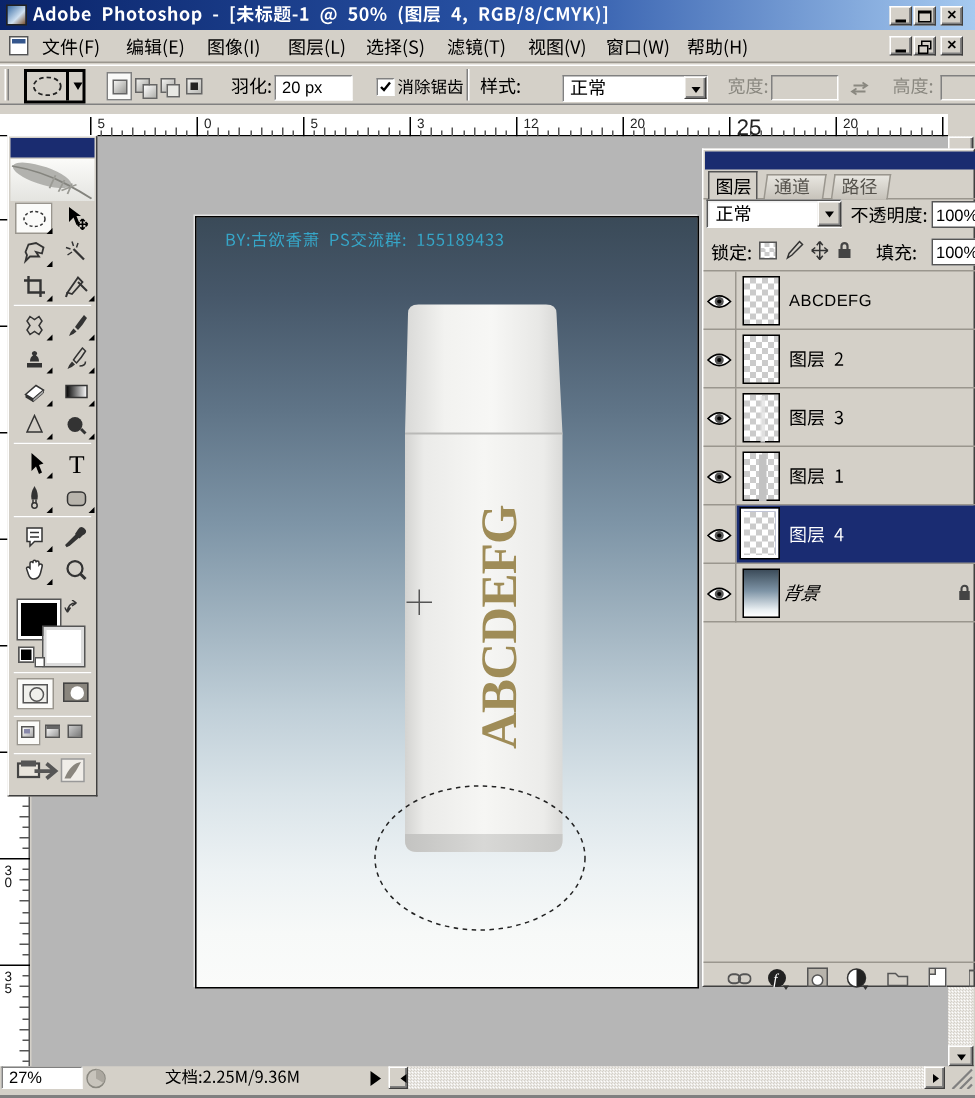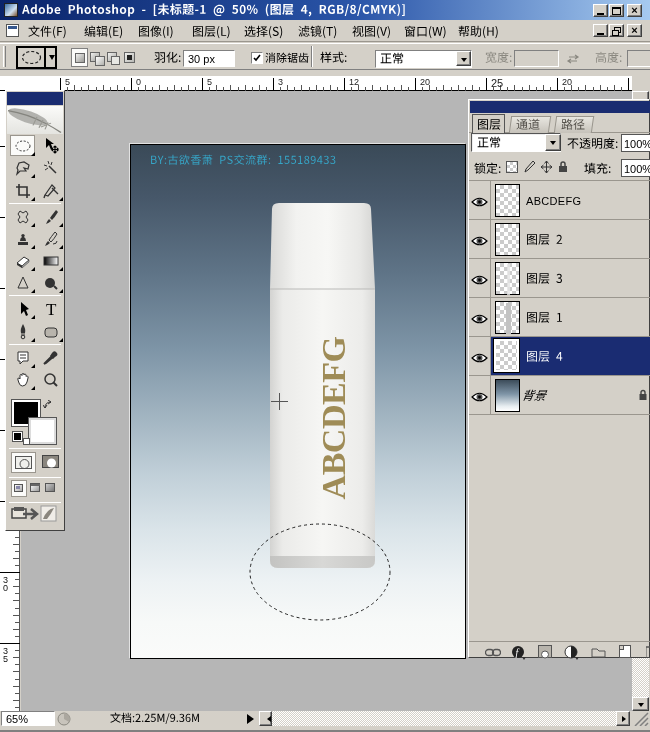--- a/index.html
+++ b/index.html
@@ -102,21 +102,21 @@
  <div class="ab" style="left:107px;top:8px;width:10px;height:10px;background:linear-gradient(135deg,#f2f2f0,#a8a8a4);border:1px solid #666"></div>
  <div class="ab" style="left:111px;top:12px;width:9px;height:9px;background:#e8e8e4;border:1px solid #666"></div>
  <div class="ab" style="left:124px;top:8px;width:11px;height:11px;background:linear-gradient(135deg,#f0f0ee,#b8b8b4);border:1px solid #666">
       <div class="ab" style="left:2px;top:2px;width:5px;height:5px;background:#222"></div>
     </div>
  <div class="ab" style="left:154px;top:7px">
       <svg width="29" height="15" viewBox="0 0 29 15" style="position:absolute;left:0;top:0;overflow:visible">
         <path fill="#000" d="M6.3 3.7C6.9 4.4 7.7 5.4 8.1 6L8.8 5.4C8.4 4.9 7.6 4 7 3.3ZM0.9 3.8C1.6 4.5 2.4 5.4 2.7 6L3.5 5.5C3.1 5 2.3 4.1 1.7 3.4ZM0.4 8.8 0.8 9.6C1.8 9.1 3.2 8.3 4.5 7.5V10.5C4.5 10.7 4.5 10.8 4.3 10.8C4 10.8 3.2 10.8 2.4 10.7C2.6 11 2.7 11.4 2.8 11.7C3.8 11.7 4.5 11.7 4.9 11.5C5.3 11.4 5.4 11.1 5.4 10.5V1.3H0.8V2.2H4.5V6.6C3 7.5 1.5 8.3 0.4 8.8ZM5.9 8.6 6.3 9.4C7.3 8.8 8.7 8 10 7.3V10.4C10 10.7 9.9 10.8 9.7 10.8C9.4 10.8 8.6 10.8 7.7 10.7C7.8 11 8 11.4 8.1 11.7C9.1 11.7 9.9 11.7 10.3 11.5C10.8 11.4 10.9 11.1 10.9 10.5V1.3H6.1V2.2H10V6.4C8.5 7.2 6.9 8.1 5.9 8.6Z M22.4 2.5C21.6 3.7 20.4 4.9 19.2 5.9V0.9H18.2V6.6C17.4 7.2 16.6 7.7 15.9 8C16.1 8.2 16.4 8.5 16.5 8.7C17.1 8.4 17.6 8.1 18.2 7.8V9.8C18.2 11.2 18.6 11.5 19.8 11.5C20 11.5 21.6 11.5 21.9 11.5C23.2 11.5 23.4 10.8 23.5 8.5C23.3 8.4 22.9 8.2 22.6 8.1C22.6 10.1 22.5 10.6 21.8 10.6C21.5 10.6 20.1 10.6 19.8 10.6C19.3 10.6 19.2 10.5 19.2 9.9V7.1C20.7 6 22.2 4.6 23.3 3ZM15.8 0.7C15 2.6 13.8 4.3 12.5 5.5C12.7 5.7 13 6.2 13.1 6.4C13.6 5.9 14 5.4 14.5 4.8V11.8H15.4V3.4C15.9 2.6 16.3 1.8 16.6 1Z M25.7 6.1C26.1 6.1 26.5 5.8 26.5 5.3C26.5 4.8 26.1 4.4 25.7 4.4C25.2 4.4 24.9 4.8 24.9 5.3C24.9 5.8 25.2 6.1 25.7 6.1ZM25.7 11C26.1 11 26.5 10.6 26.5 10.1C26.5 9.6 26.1 9.3 25.7 9.3C25.2 9.3 24.9 9.6 24.9 10.1C24.9 10.6 25.2 11 25.7 11Z"></path>
       </svg>
     </div>
- <div class="ab sunk" style="left:183px;top:6px;width:52px;height:17px;background:#fff;font-size:11px;padding:2px 0 0 4px">30 px</div>
+ <div class="ab sunk" style="left:183px;top:6px;width:52px;height:17px;background:#fff;font-size:11px;padding:2px 0 0 4px">20 px</div>
  <div class="ab sunk" style="left:251px;top:8px;width:12px;height:12px;background:#fff">
    <svg class="ab" style="left:1px;top:1px" width="8" height="8" viewBox="0 0 8 8">
         <path d="M1 4 L3 6 L7 1" fill="none" stroke="#000" stroke-width="1.6"></path>
       </svg>
  </div>
  <div class="ab" style="left:265px;top:8px">
       <svg width="45" height="14" viewBox="0 0 45 14" style="position:absolute;left:0;top:0;overflow:visible">
         <path fill="#000" d="M9.5 1C9.2 1.6 8.7 2.5 8.3 3.1L9 3.4C9.4 2.8 9.9 2 10.3 1.3ZM3.9 1.3C4.3 2 4.8 2.8 5 3.4L5.7 3C5.5 2.5 5 1.7 4.6 1ZM0.9 1.3C1.6 1.7 2.4 2.3 2.8 2.7L3.3 2C2.9 1.7 2.1 1.1 1.4 0.8ZM0.4 4.3C1.1 4.6 2 5.2 2.4 5.6L2.9 5C2.4 4.6 1.6 4 0.9 3.7ZM0.8 10.1 1.5 10.7C2.1 9.6 2.7 8.2 3.2 7.1L2.6 6.6C2.1 7.8 1.3 9.3 0.8 10.1ZM5 6.5H9V7.7H5ZM5 5.8V4.6H9V5.8ZM6.6 0.6V3.8H4.2V10.8H5V8.4H9V9.7C9 9.9 9 9.9 8.8 9.9C8.6 10 8.1 10 7.4 9.9C7.5 10.2 7.7 10.5 7.7 10.7C8.5 10.7 9.1 10.7 9.4 10.6C9.7 10.5 9.8 10.2 9.8 9.7V3.8H7.5V0.6Z M16.2 7.5C15.8 8.3 15.3 9.1 14.7 9.7C14.9 9.8 15.2 10 15.3 10.1C15.9 9.5 16.5 8.6 17 7.7ZM19.4 7.7C20 8.4 20.7 9.4 21 10L21.6 9.6C21.3 9 20.6 8.1 20 7.4ZM11.9 1.1V10.7H12.6V1.8H14C13.8 2.6 13.4 3.6 13.1 4.3C13.9 5.2 14.1 6 14.1 6.6C14.1 6.9 14.1 7.2 13.9 7.3C13.8 7.4 13.7 7.4 13.5 7.4C13.3 7.5 13.1 7.5 12.8 7.4C13 7.6 13 8 13 8.2C13.3 8.2 13.6 8.2 13.8 8.2C14.1 8.1 14.3 8.1 14.4 7.9C14.7 7.7 14.9 7.2 14.9 6.6C14.9 6 14.7 5.2 13.8 4.3C14.2 3.4 14.6 2.3 15 1.4L14.5 1.1L14.3 1.1ZM15.1 6.1V6.9H18V9.8C18 10 17.9 10 17.8 10C17.6 10 17.1 10 16.4 10C16.6 10.2 16.7 10.5 16.7 10.8C17.5 10.8 18 10.8 18.3 10.6C18.7 10.5 18.8 10.3 18.8 9.8V6.9H21.5V6.1H18.8V4.8H20.5V4H16.1V4.8H18V6.1ZM18.3 0.6C17.5 1.9 16.2 3.2 14.8 3.9C15 4 15.2 4.3 15.3 4.5C16.4 3.9 17.5 2.9 18.3 1.9C19.2 3 20.2 3.8 21.2 4.4C21.3 4.2 21.5 3.9 21.7 3.7C20.7 3.2 19.7 2.4 18.7 1.3L19 0.9Z M27.6 1.8H31.4V3.2H27.6ZM27.6 3.9H29.5V5.2H27.6L27.6 4.5ZM27.7 7.2V10.8H28.4V10.4H31.3V10.7H32.1V7.2H30.3V5.9H32.5V5.2H30.3V3.9H32.2V1.1H26.9V4.5C26.9 6.2 26.8 8.6 25.8 10.3C25.9 10.4 26.3 10.6 26.4 10.7C27.2 9.4 27.5 7.5 27.6 5.9H29.5V7.2ZM28.4 9.7V7.9H31.3V9.7ZM24 0.7C23.7 1.7 23.1 2.7 22.4 3.3C22.5 3.5 22.7 3.9 22.8 4.1C23.2 3.7 23.6 3.2 23.9 2.7H26.1V1.9H24.3C24.5 1.6 24.6 1.2 24.8 0.9ZM22.7 6.1V6.9H24.1V9.1C24.1 9.6 23.8 10 23.6 10.1C23.7 10.3 23.9 10.5 24 10.7C24.1 10.5 24.4 10.3 26.3 9.1C26.2 8.9 26.1 8.6 26.1 8.4L24.9 9.1V6.9H26.2V6.1H24.9V4.6H25.9V3.9H23.2V4.6H24.1V6.1Z M38.3 5C37.9 6.7 37 8 35.5 8.7C35.7 8.8 36 9.1 36.1 9.2C37 8.7 37.8 7.9 38.4 7C39.3 7.7 40.4 8.6 41 9.1L41.6 8.6C40.9 8 39.7 7 38.7 6.3C38.9 6 39 5.5 39.1 5.1ZM34.3 5.1V10.3H41.9V10.7H42.8V5.1H41.9V9.5H35.2V5.1ZM33.6 3.9V4.7H43.5V3.9H39V2.5H42.5V1.8H39V0.7H38.2V3.9H36.1V1.2H35.3V3.9Z"></path>
       </svg>
     </div>
@@ -235,21 +235,21 @@
 <div class="ab" style="left:606.7px;top:11px;width:1px;height:4px;background:#555"></div>
 <div class="ab" style="left:613.8px;top:9px;width:1px;height:6px;background:#555"></div>
 <div class="ab" style="left:620.9px;top:11px;width:1px;height:4px;background:#555"></div>
 <div class="ab" style="left:628.0px;top:2px;width:1px;height:13px;background:#000"></div>
 <div class="ab" style="left:65px;top:1px;font-size:9px;color:#222">5</div>
 <div class="ab" style="left:136px;top:1px;font-size:9px;color:#222">0</div>
 <div class="ab" style="left:207px;top:1px;font-size:9px;color:#222">5</div>
 <div class="ab" style="left:278px;top:1px;font-size:9px;color:#222">3</div>
 <div class="ab" style="left:349px;top:1px;font-size:9px;color:#222">12</div>
 <div class="ab" style="left:420px;top:1px;font-size:9px;color:#222">20</div>
-<div class="ab" style="left:491px;top:1px;font-size:11px;color:#222">25</div>
+<div class="ab" style="left:491px;top:1px;font-size:15px;color:#222">25</div>
 <div class="ab" style="left:562px;top:1px;font-size:9px;color:#222">20</div>
     </div>
 </div>
 <div class="ab" style="left:0;top:91px;width:20px;height:620px;background:#fff;border-right:1px solid #555">
     <div class="ab" style="left:15px;top:5.3px;width:5px;height:1px;background:#555"></div>
 <div class="ab" style="left:13px;top:12.4px;width:7px;height:1px;background:#555"></div>
 <div class="ab" style="left:15px;top:19.5px;width:5px;height:1px;background:#555"></div>
 <div class="ab" style="left:13px;top:26.6px;width:7px;height:1px;background:#555"></div>
 <div class="ab" style="left:15px;top:33.7px;width:5px;height:1px;background:#555"></div>
 <div class="ab" style="left:13px;top:40.8px;width:7px;height:1px;background:#555"></div>
@@ -389,21 +389,21 @@
 
 <div class="ab dither" style="left:632px;top:91px;width:17px;height:620px"></div>
 <div class="ab btn" style="left:632px;top:91px;width:17px;height:15px">
     <div class="ab" style="left:5px;top:5px;width:0;height:0;border:3.5px solid transparent;border-bottom:4px solid #000"></div>
   </div>
 <div class="ab btn" style="left:632px;top:697px;width:17px;height:14px">
     <div class="ab" style="left:5px;top:5px;width:0;height:0;border:3.5px solid transparent;border-top:4px solid #000"></div>
   </div>
 
 <div class="ab" style="left:0;top:711px;width:650px;height:16px;background:#d4d0c8">
- <div class="ab sunk" style="left:1px;top:0;width:54px;height:15px;background:#fff;font-size:11px;padding:1px 0 0 4px">65%</div>
+ <div class="ab sunk" style="left:1px;top:0;width:54px;height:15px;background:#fff;font-size:11px;padding:1px 0 0 4px">27%</div>
  <svg class="ab" style="left:57px;top:1px" width="14" height="14" viewBox="0 0 14 14">
       <circle cx="7" cy="7" r="6" fill="#c8c4bc" stroke="#8a8880"></circle>
       <path d="M7 7 L7 1 A6 6 0 0 1 12 10 Z" fill="#aba79f"></path>
     </svg>
  <div class="ab" style="left:110px;top:1px">
       <svg width="91" height="14" viewBox="0 0 91 14" style="position:absolute;left:0;top:0;overflow:visible">
         <path fill="#000" d="M4.7 0.8C5 1.4 5.3 2.1 5.5 2.6L6.4 2.3C6.2 1.8 5.8 1.1 5.5 0.6ZM0.5 2.6V3.4H2.3C2.9 5.1 3.8 6.5 4.9 7.7C3.7 8.7 2.2 9.5 0.4 10C0.6 10.2 0.8 10.6 0.9 10.8C2.8 10.2 4.3 9.4 5.5 8.3C6.8 9.4 8.3 10.2 10.1 10.7C10.2 10.5 10.4 10.1 10.6 9.9C8.9 9.5 7.4 8.7 6.2 7.7C7.3 6.6 8.1 5.1 8.8 3.4H10.5V2.6ZM5.5 7.1C4.5 6.1 3.7 4.8 3.1 3.4H7.8C7.3 4.9 6.5 6.1 5.5 7.1Z M20.4 1.4C20.1 2.2 19.7 3.3 19.3 4L19.9 4.2C20.3 3.6 20.8 2.5 21.2 1.6ZM15.4 1.6C15.7 2.4 16.2 3.5 16.3 4.2L17.1 3.9C16.9 3.2 16.4 2.2 16 1.4ZM13.1 0.7V3H11.5V3.8H13C12.7 5.3 12 7 11.3 8C11.4 8.2 11.6 8.5 11.7 8.7C12.2 8 12.7 6.7 13.1 5.5V10.8H13.9V5.2C14.2 5.8 14.7 6.5 14.8 6.8L15.3 6.2C15.1 5.9 14.2 4.6 13.9 4.2V3.8H15.3V3H13.9V0.7ZM15.1 9.2V10H20.3V10.7H21.1V4.7H18.6V0.7H17.8V4.7H15.3V5.5H20.3V6.9H15.4V7.7H20.3V9.2Z M23.5 5.6C23.9 5.6 24.3 5.3 24.3 4.8C24.3 4.4 23.9 4.1 23.5 4.1C23.1 4.1 22.8 4.4 22.8 4.8C22.8 5.3 23.1 5.6 23.5 5.6ZM23.5 10C23.9 10 24.3 9.7 24.3 9.3C24.3 8.8 23.9 8.5 23.5 8.5C23.1 8.5 22.8 8.8 22.8 9.3C22.8 9.7 23.1 10 23.5 10Z M25.5 9.9H30.6V9H28.4C28 9 27.5 9.1 27.1 9.1C29 7.3 30.2 5.7 30.2 4.1C30.2 2.6 29.3 1.7 27.9 1.7C26.9 1.7 26.1 2.2 25.5 2.9L26.1 3.4C26.5 2.9 27.1 2.5 27.8 2.5C28.8 2.5 29.2 3.2 29.2 4.1C29.2 5.5 28.1 7.1 25.5 9.3Z M32.7 10C33.1 10 33.4 9.7 33.4 9.3C33.4 8.8 33.1 8.5 32.7 8.5C32.3 8.5 32 8.8 32 9.3C32 9.7 32.3 10 32.7 10Z M34.7 9.9H39.8V9H37.5C37.1 9 36.6 9.1 36.2 9.1C38.1 7.3 39.4 5.7 39.4 4.1C39.4 2.6 38.5 1.7 37 1.7C36 1.7 35.3 2.2 34.7 2.9L35.2 3.4C35.7 2.9 36.3 2.5 36.9 2.5C37.9 2.5 38.4 3.2 38.4 4.1C38.4 5.5 37.2 7.1 34.7 9.3Z M43.2 10C44.6 10 45.8 9 45.8 7.3C45.8 5.5 44.7 4.7 43.4 4.7C42.9 4.7 42.6 4.8 42.2 5L42.4 2.7H45.5V1.8H41.5L41.3 5.6L41.8 5.9C42.3 5.6 42.6 5.5 43.2 5.5C44.2 5.5 44.8 6.1 44.8 7.3C44.8 8.5 44.1 9.2 43.1 9.2C42.2 9.2 41.6 8.8 41.1 8.3L40.6 9C41.2 9.5 41.9 10 43.2 10Z M47.5 9.9H48.5V5.4C48.5 4.7 48.4 3.8 48.3 3.1H48.4L49 4.9L50.5 9.1H51.2L52.7 4.9L53.4 3.1H53.4C53.4 3.8 53.3 4.7 53.3 5.4V9.9H54.3V1.8H53L51.5 6.1C51.3 6.7 51.1 7.3 50.9 7.8H50.9C50.7 7.3 50.5 6.7 50.3 6.1L48.8 1.8H47.5Z M55.5 11.9H56.2L59.5 1.2H58.8Z M62.3 10C63.8 10 65.2 8.8 65.2 5.5C65.2 3 64 1.7 62.5 1.7C61.2 1.7 60.2 2.7 60.2 4.3C60.2 6 61 6.8 62.4 6.8C63.1 6.8 63.7 6.5 64.2 5.9C64.2 8.4 63.3 9.2 62.2 9.2C61.7 9.2 61.2 9 60.9 8.6L60.3 9.2C60.8 9.7 61.4 10 62.3 10ZM64.2 5C63.7 5.8 63.1 6.1 62.5 6.1C61.6 6.1 61.1 5.4 61.1 4.3C61.1 3.2 61.7 2.5 62.5 2.5C63.5 2.5 64.1 3.4 64.2 5Z M67.3 10C67.7 10 68 9.7 68 9.3C68 8.8 67.7 8.5 67.3 8.5C66.9 8.5 66.6 8.8 66.6 9.3C66.6 9.7 66.9 10 67.3 10Z M71.7 10C73.2 10 74.3 9.2 74.3 7.7C74.3 6.6 73.6 5.9 72.6 5.7V5.6C73.5 5.3 74.1 4.7 74.1 3.7C74.1 2.4 73.1 1.7 71.7 1.7C70.8 1.7 70.1 2.1 69.5 2.7L70 3.3C70.5 2.8 71 2.5 71.7 2.5C72.5 2.5 73 3 73 3.8C73 4.7 72.5 5.3 70.8 5.3V6.1C72.7 6.1 73.3 6.7 73.3 7.7C73.3 8.6 72.6 9.2 71.7 9.2C70.8 9.2 70.1 8.8 69.7 8.3L69.2 8.9C69.7 9.5 70.5 10 71.7 10Z M78.3 10C79.5 10 80.6 9 80.6 7.4C80.6 5.7 79.7 4.9 78.3 4.9C77.7 4.9 77 5.3 76.5 5.9C76.5 3.4 77.5 2.5 78.6 2.5C79.1 2.5 79.6 2.8 79.9 3.1L80.4 2.5C80 2 79.4 1.7 78.5 1.7C77 1.7 75.6 2.9 75.6 6.1C75.6 8.7 76.7 10 78.3 10ZM76.5 6.7C77.1 5.9 77.7 5.6 78.2 5.6C79.1 5.6 79.6 6.3 79.6 7.4C79.6 8.5 79 9.3 78.3 9.3C77.2 9.3 76.6 8.3 76.5 6.7Z M82.2 9.9H83.1V5.4C83.1 4.7 83 3.8 82.9 3.1H83L83.6 4.9L85.2 9.1H85.8L87.4 4.9L88 3.1H88.1C88 3.8 87.9 4.7 87.9 5.4V9.9H88.9V1.8H87.6L86.1 6.1C85.9 6.7 85.8 7.3 85.5 7.8H85.5C85.3 7.3 85.1 6.7 84.9 6.1L83.4 1.8H82.2Z"></path>
       </svg>
     </div>
  <div class="ab" style="left:247px;top:3px;width:0;height:0;border:5px solid transparent;border-left:7px solid #000"></div>

